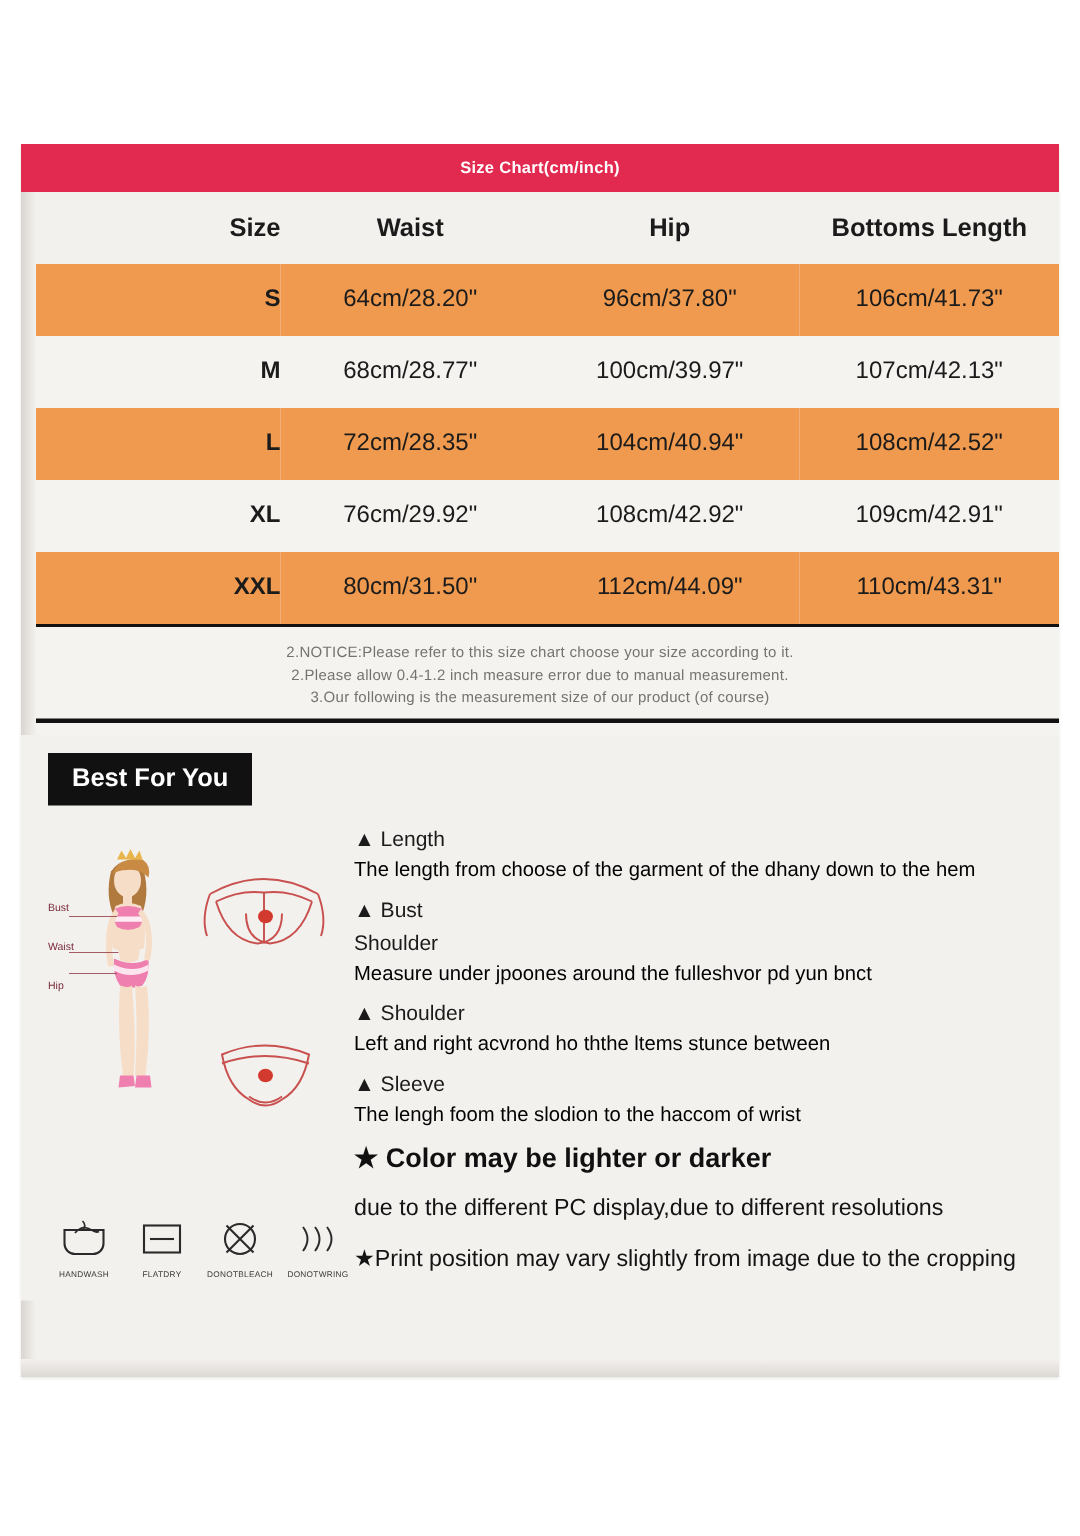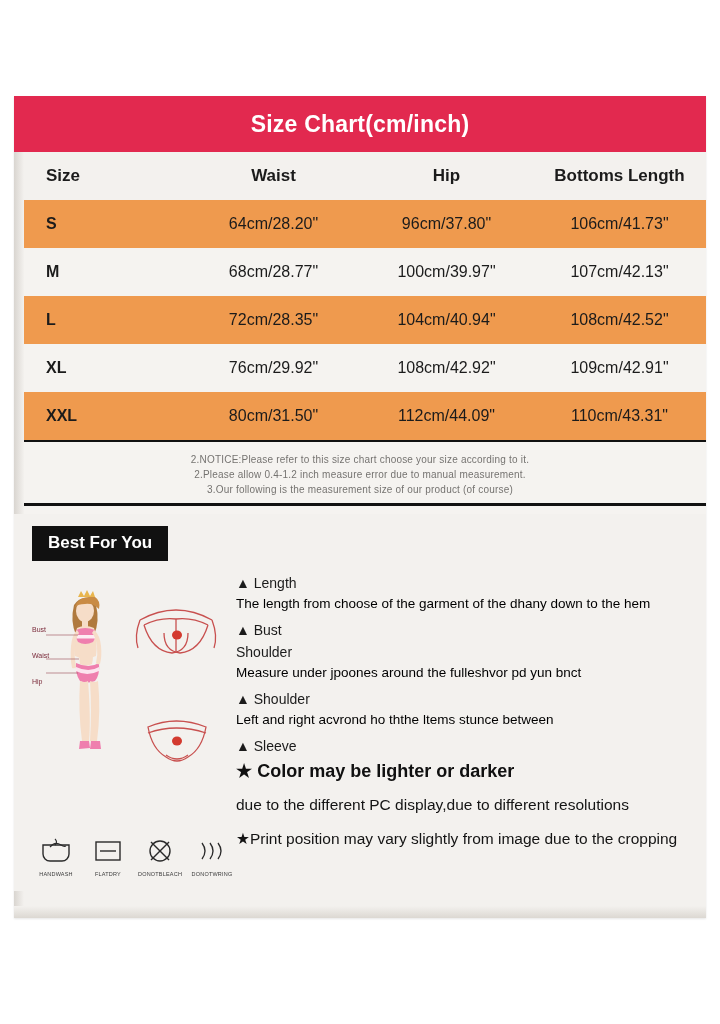--- a/index.html
+++ b/index.html
@@ -43,24 +43,24 @@
   .edge-top {
     position: absolute;
     left: 0; top: 0;
     width: 100%; height: 6px;
     background: linear-gradient(to bottom, #ffffff, rgba(255,255,255,0));
   }
 
   
   .chart-title {
     position: relative;
-    height: 56px;
+    height: 32px;
     background: #e2294f;
     color: #ffffff;
-    font-size: 23px;
+    font-size: 11px;
     font-weight: bold;
     display: flex;
     align-items: center;
     justify-content: center;
     letter-spacing: 0.2px;
   }
   .size-table {
     width: 100%;
     border-collapse: collapse;
     table-layout: fixed;
@@ -72,22 +72,22 @@
     text-align: center;
     color: #1b1b1b;
     vertical-align: middle;
   }
   .size-table th {
     font-weight: bold;
     font-size: 17px;
     background: #f3f1ee;
   }
   .size-table td:first-child, .size-table th:first-child {
-    text-align: left;
-    padding-left: 32px;
+    text-align: right;
+    padding-left: 18px;
     font-weight: bold;
   }
   .size-table tr.odd td { background: #ef9a4e; }
   .size-table tr.even td { background: #f5f3f0; }
 
   .notes {
     padding: 10px 0 8px 0;
     background: #f5f3f0;
     border-top: 2px solid #111;
   }
@@ -331,20 +331,21 @@
 
           <div class="t-head">▲ Bust</div>
 
           <div class="t-head">Shoulder</div>
           <div class="t-body">Measure under jpoones around the fulleshvor pd yun bnct</div>
 
           <div class="t-head">▲ Shoulder</div>
           <div class="t-body">Left and right acvrond ho ththe ltems stunce between</div>
 
           <div class="t-head">▲ Sleeve</div>
+          <div class="t-body">The lengh foom the slodion to the haccom of wrist</div>
 
           <div class="star-line">★ Color may be lighter or darker</div>
           <div class="star-sub">due to the different PC display,due to different resolutions</div>
           <div class="star-sub">★Print position may vary slightly from image due to the cropping</div>
         </div>
 
         <div class="care-row">
           <div class="care">
             <svg class="glyph" viewBox="0 0 36 30">
               <path d="M5 10 h26 v9 a7 7 0 0 1 -7 7 h-12 a7 7 0 0 1 -7 -7z" fill="none" stroke="#2a2a2a" stroke-width="1.4"></path>

